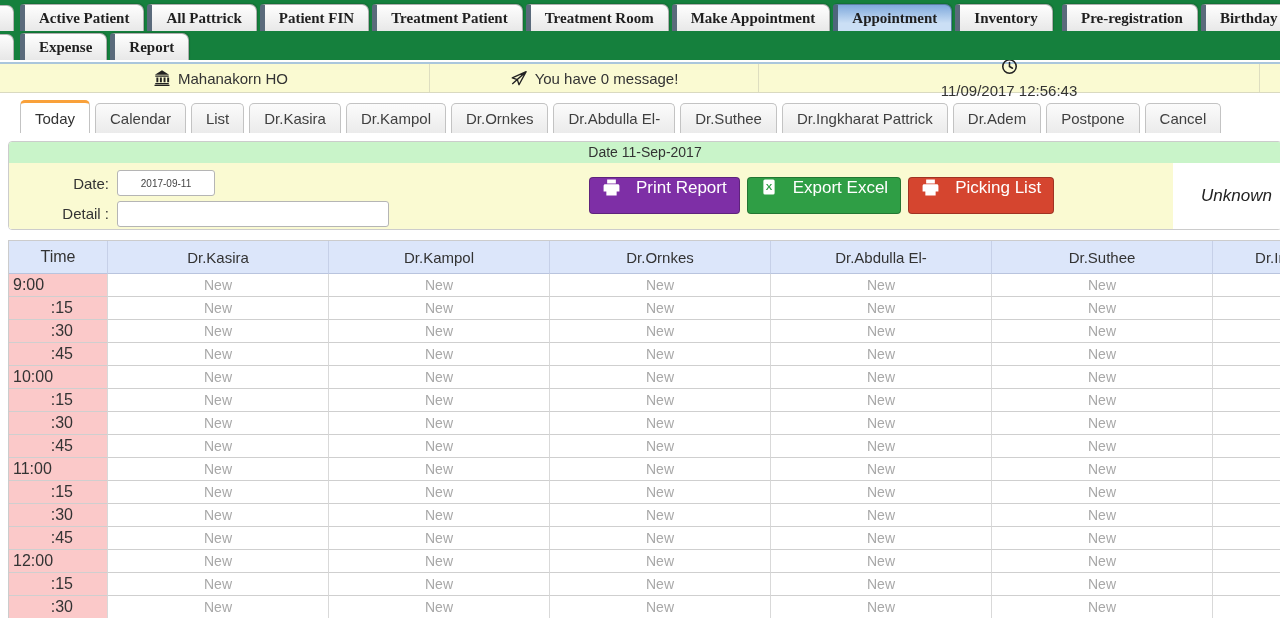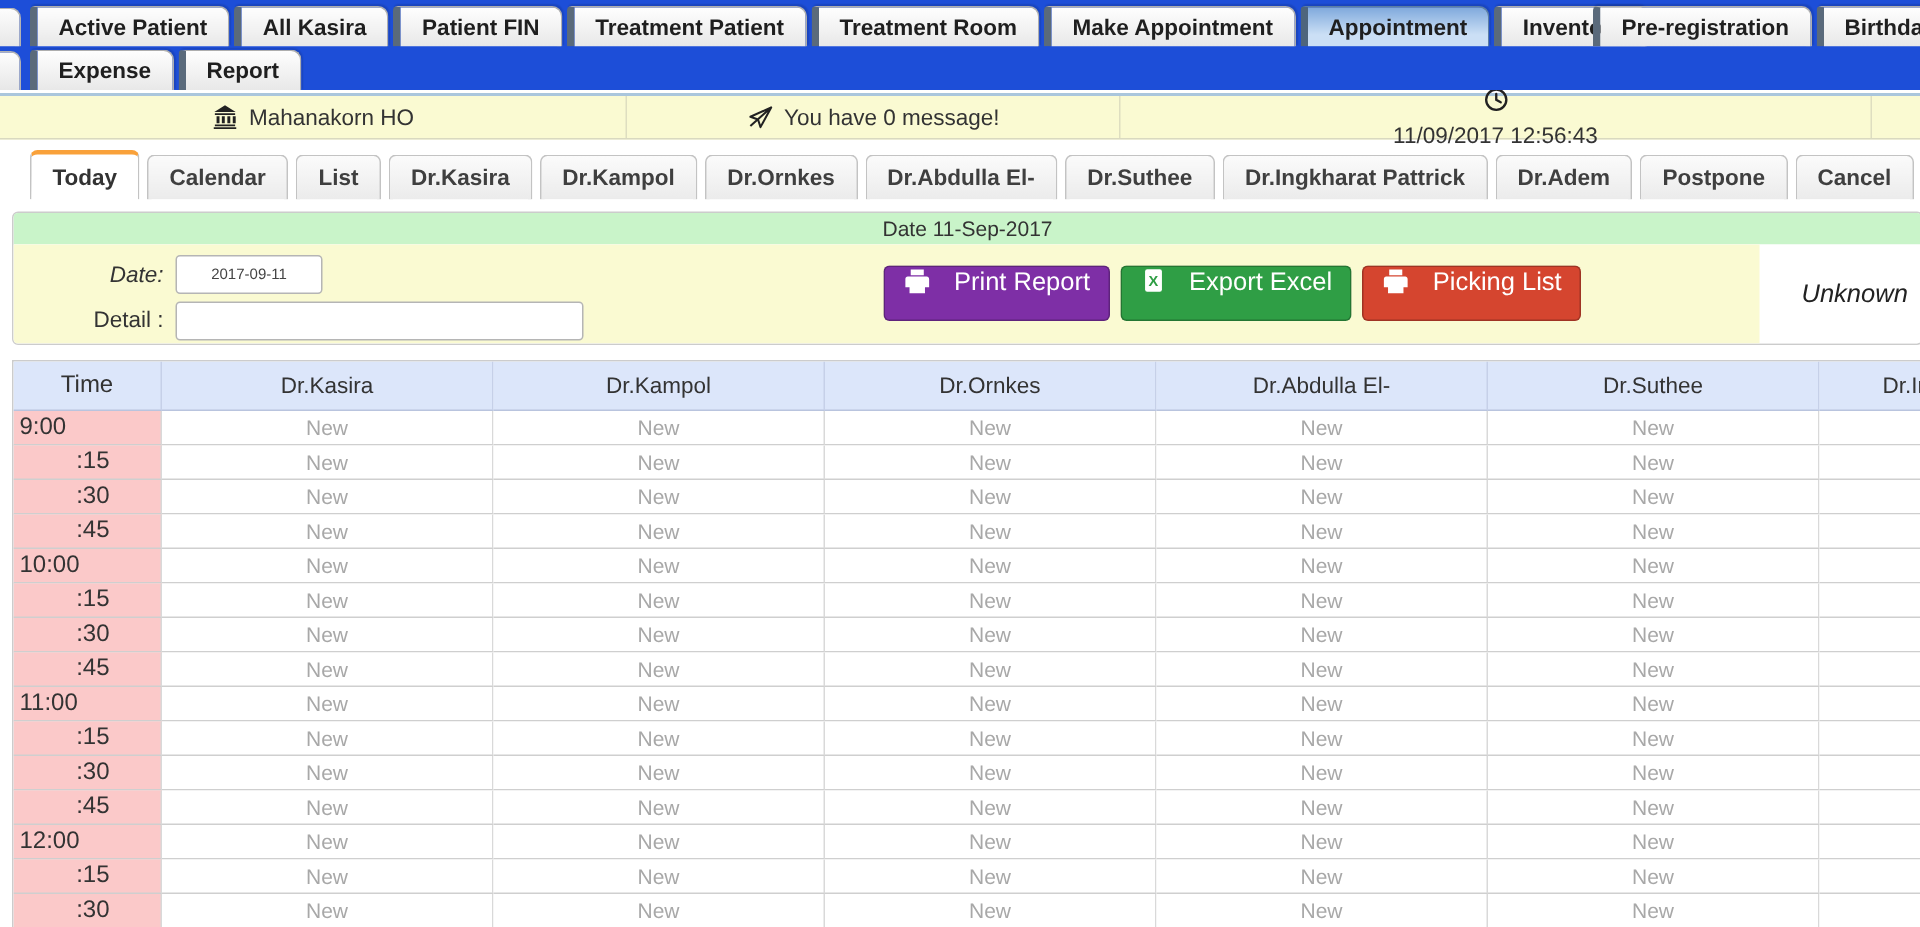--- a/index.html
+++ b/index.html
@@ -1,67 +1,67 @@
 <!DOCTYPE html>
 <html><head>
 <meta charset="utf-8">
 <style>
   html,body{margin:0;padding:0;}
   body{
     width:1280px;height:618px;overflow:hidden;position:relative;
     background:#fff;font-family:"Liberation Sans",sans-serif;color:#222;
   }
   
-  .main-tabs{position:relative;padding:4px 4px 0 0;background:#1d4ed8;}
+  .main-tabs{position:relative;padding:4px 4px 0 0;background:#15803d;font-family:Liberation Serif, serif;}
   .mtab-row{display:flex;align-items:flex-end;margin-bottom:2px;position:relative;}
   .tab-stub{width:13px;height:25px;background:linear-gradient(#fdfdfd,#e7e7e7);
     border:1px solid #b3b3b3;border-left:none;border-bottom:none;border-radius:0 7px 0 0;margin-right:6px;}
   .mtab{
     display:inline-flex;align-items:center;height:26px;padding:0 14px;margin-right:3px;
     background:linear-gradient(#fefefe,#e8e8e8);
     border:1px solid #aeaeae;border-bottom:none;border-left:5px solid #5a6a7b;
     border-radius:3px 7px 0 0;font-size:15px;font-weight:600;color:#1f1f1f;
     box-shadow:1px -1px 1px rgba(0,0,0,.12);cursor:pointer;white-space:nowrap;
   }
   .mtab.active{
     background:linear-gradient(#7fa9dc,#cbdff5 70%);
     border-color:#5b7ea3;border-left-color:#4e657c;
   }
   .mtab-right{position:absolute;left:1062px;top:0;display:flex;align-items:flex-end;}
   
   .info-bar{
     display:flex;height:28px;background:#fafad2;margin-top:2px;
-    border-top:2px solid #aac6dc;border-bottom:1px solid #d9d9c0;
+    border-top:2px solid #aac6dc;border-bottom:1px solid #d9d9c0;padding-left:12px;
   }
   .info-cell{display:flex;align-items:center;justify-content:center;gap:7px;
     font-size:15px;color:#333;border-right:1px solid #dedec0;}
   .info-cell svg{flex:0 0 auto;}
   .ic-clinic{width:417px;}
   .ic-msg{width:328px;}
   .ic-time{width:500px;flex-direction:column;}
   .ic-spacer{flex:1;border-right:none;}
   
-  .sub-tabs{display:flex;align-items:flex-end;padding-left:20px;margin-top:10px;height:30px;font-weight:bold;}
+  .sub-tabs{display:flex;align-items:flex-end;padding-left:20px;margin-top:10px;height:30px;}
   .stab{
     display:inline-flex;align-items:center;height:29px;padding:0 14px;margin-right:5px;
     background:linear-gradient(#fbfbfb,#ebebeb);border:1px solid #c3c3c3;border-bottom:none;
     border-radius:5px 5px 0 0;font-size:15px;color:#3f3f3f;cursor:pointer;white-space:nowrap;
   }
   .stab.active{background:#fff;border-top:3px solid #f9a13a;height:30px;color:#333;}
   
   .panel{
     margin:8px 0 0 8px;width:1272px;border:1px solid #ccc;border-radius:4px;
     overflow:hidden;background:#fff;
   }
   .date-banner{height:21px;line-height:21px;text-align:center;background:#c9f4c9;
     font-size:14px;color:#333;}
   .form-area{position:relative;height:66px;background:#fff;}
   .form-yellow{position:absolute;left:0;top:0;bottom:0;width:1164px;background:#fafad2;}
   .f-label{position:absolute;width:100px;text-align:right;font-size:15px;color:#333;line-height:26px;}
-  .f-label.date{left:0;top:8px;font-style:italic;}
+  .f-label.date{left:0;top:8px;}
   .f-label.detail{left:0;top:38px;}
   .f-input{position:absolute;height:24px;border:1px solid #b5b5b5;border-radius:3px;
     font-family:inherit;font-size:10px;color:#444;padding:0 4px;background:#fff;}
   .f-input.date{left:108px;top:7px;width:88px;text-align:center;}
   .f-input.detail{left:108px;top:38px;width:262px;}
   .btn-group{position:absolute;left:580px;top:14px;display:flex;gap:7px;}
   .btn{display:inline-flex;gap:15px;height:37px;padding:0 12px;
     border-radius:4px;border:1px solid rgba(0,0,0,.25);color:#fff;font-size:17px;
     font-family:inherit;cursor:pointer;white-space:nowrap;}
   .btn svg{flex:0 0 auto;}
@@ -86,21 +86,21 @@
   .tcell.time.minute{justify-content:flex-end;padding-right:34px;}
   .tcell.slot{color:#a8a8a8;cursor:pointer;}
 </style>
 </head>
 <body>
 
 <div class="main-tabs">
   <div class="mtab-row">
     <div class="tab-stub"></div>
     <div class="mtab">Active Patient</div>
-      <div class="mtab">All Kasira</div>
+      <div class="mtab">All Pattrick</div>
       <div class="mtab">Patient FIN</div>
       <div class="mtab">Treatment Patient</div>
       <div class="mtab">Treatment Room</div>
       <div class="mtab">Make Appointment</div>
       <div class="mtab active">Appointment</div>
       <div class="mtab">Inventory</div>
       <div class="mtab-right">
         <div class="mtab">Pre-registration</div>
         <div class="mtab">Birthday</div>
       </div>

